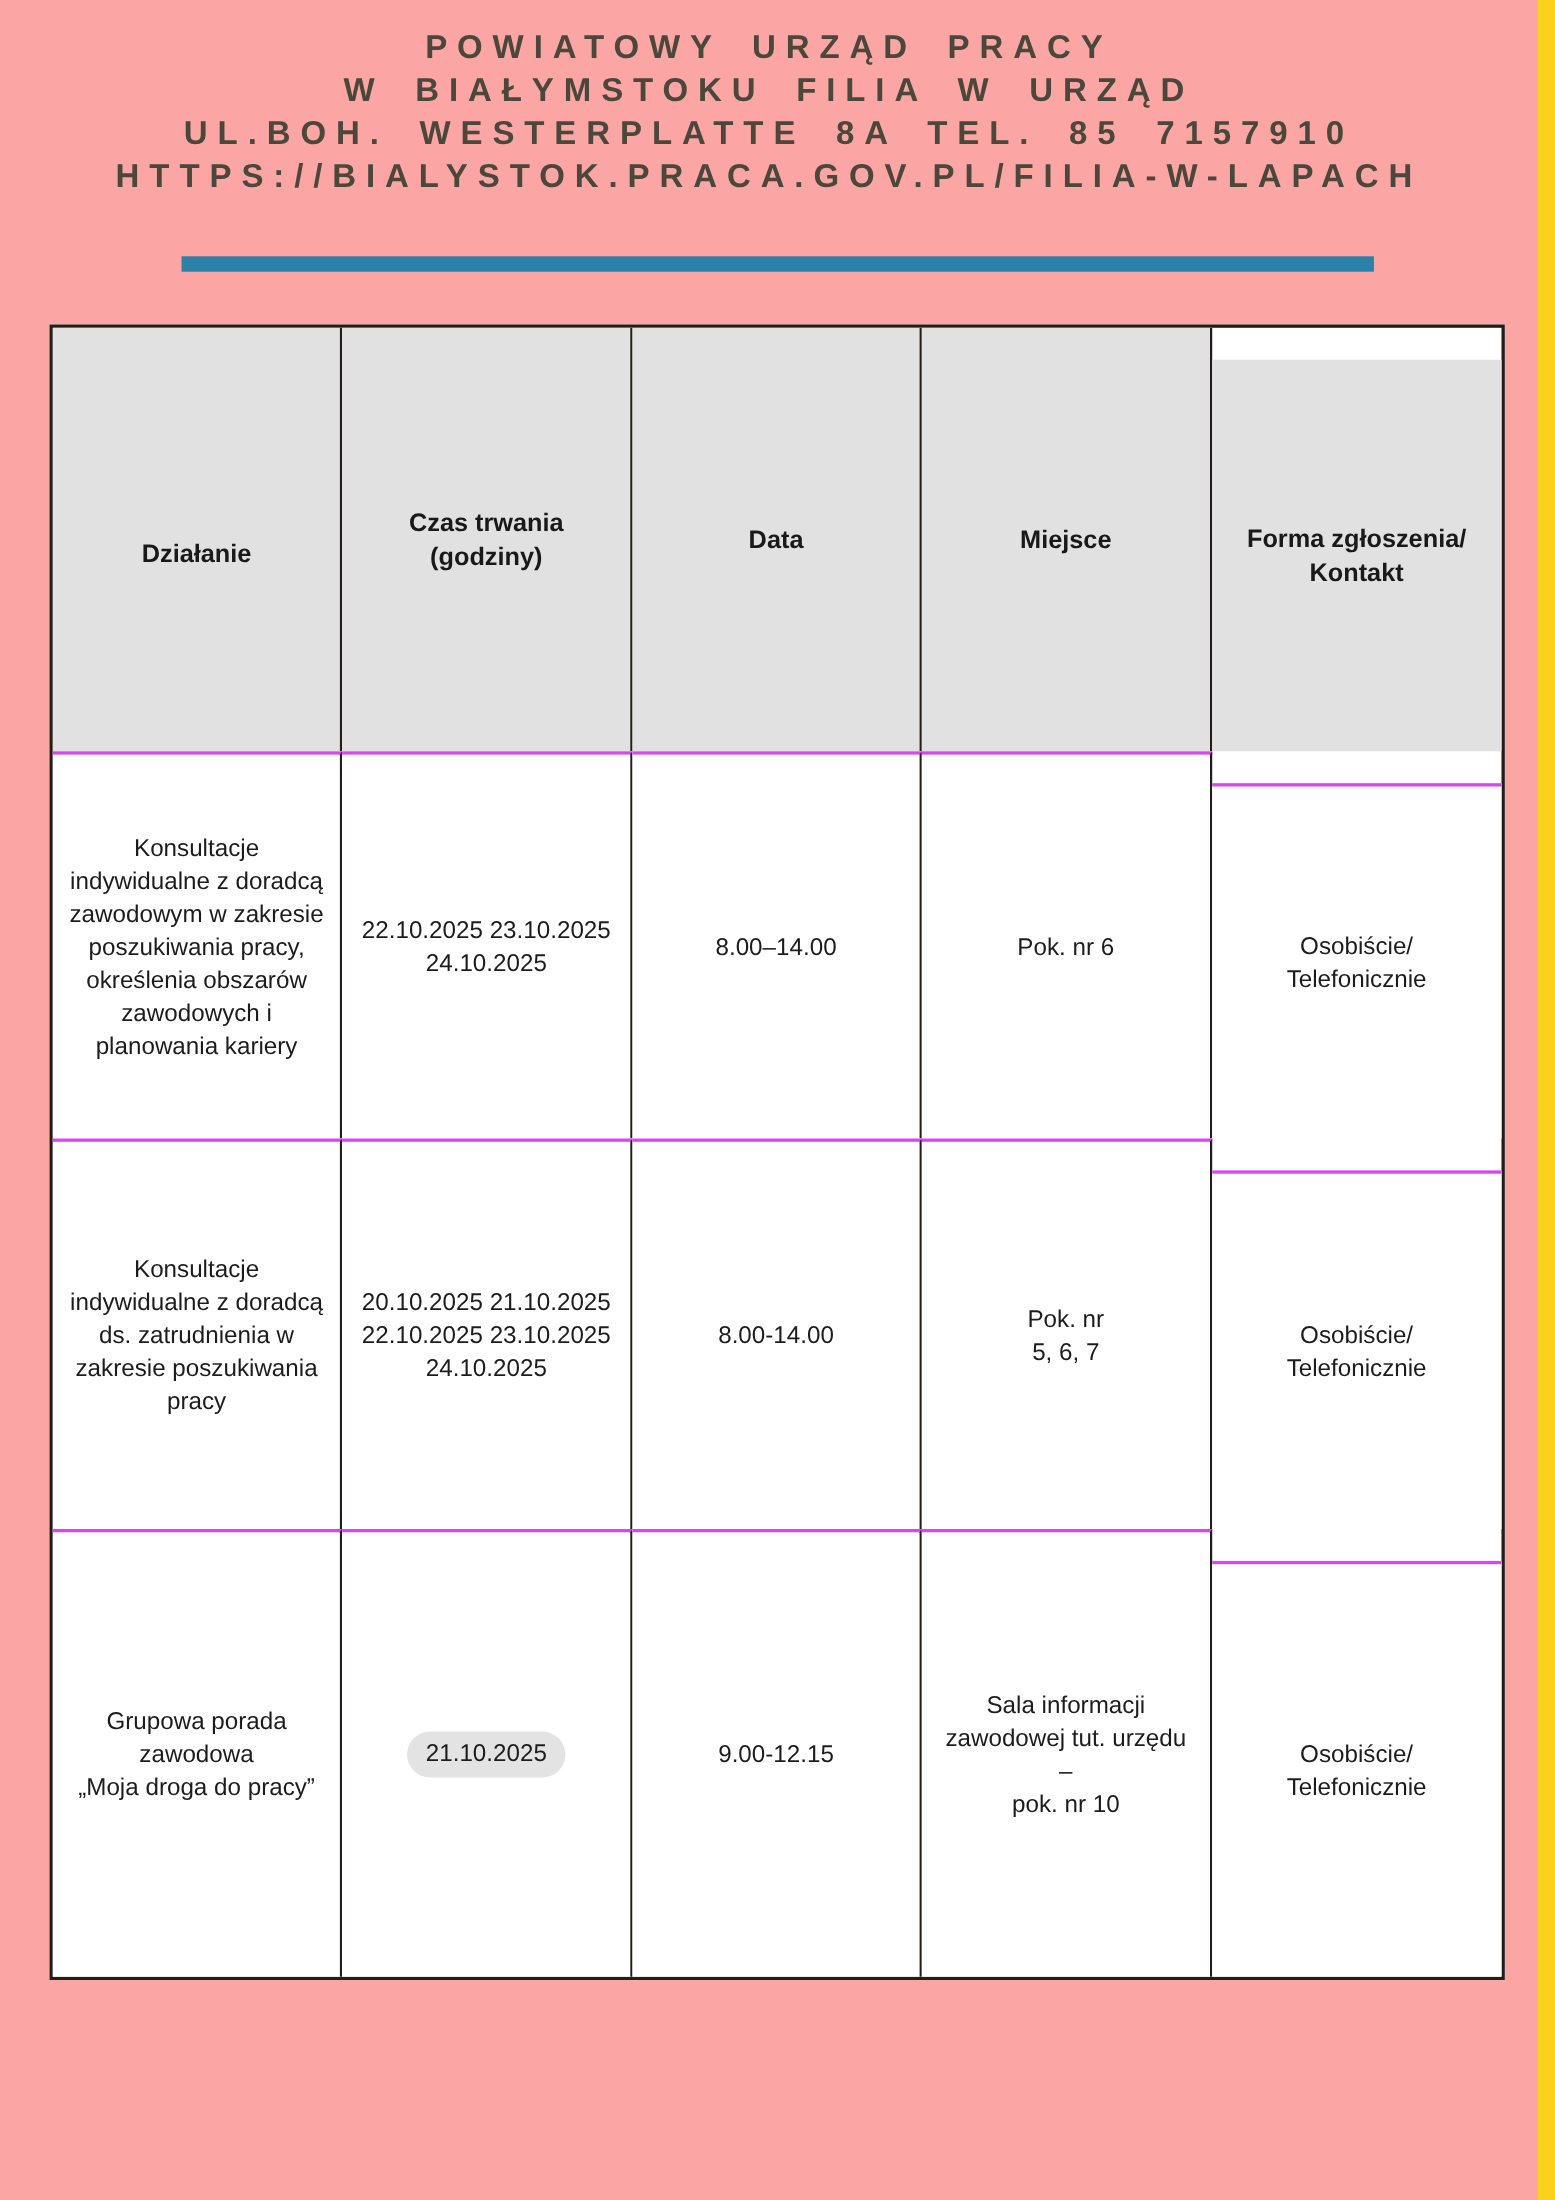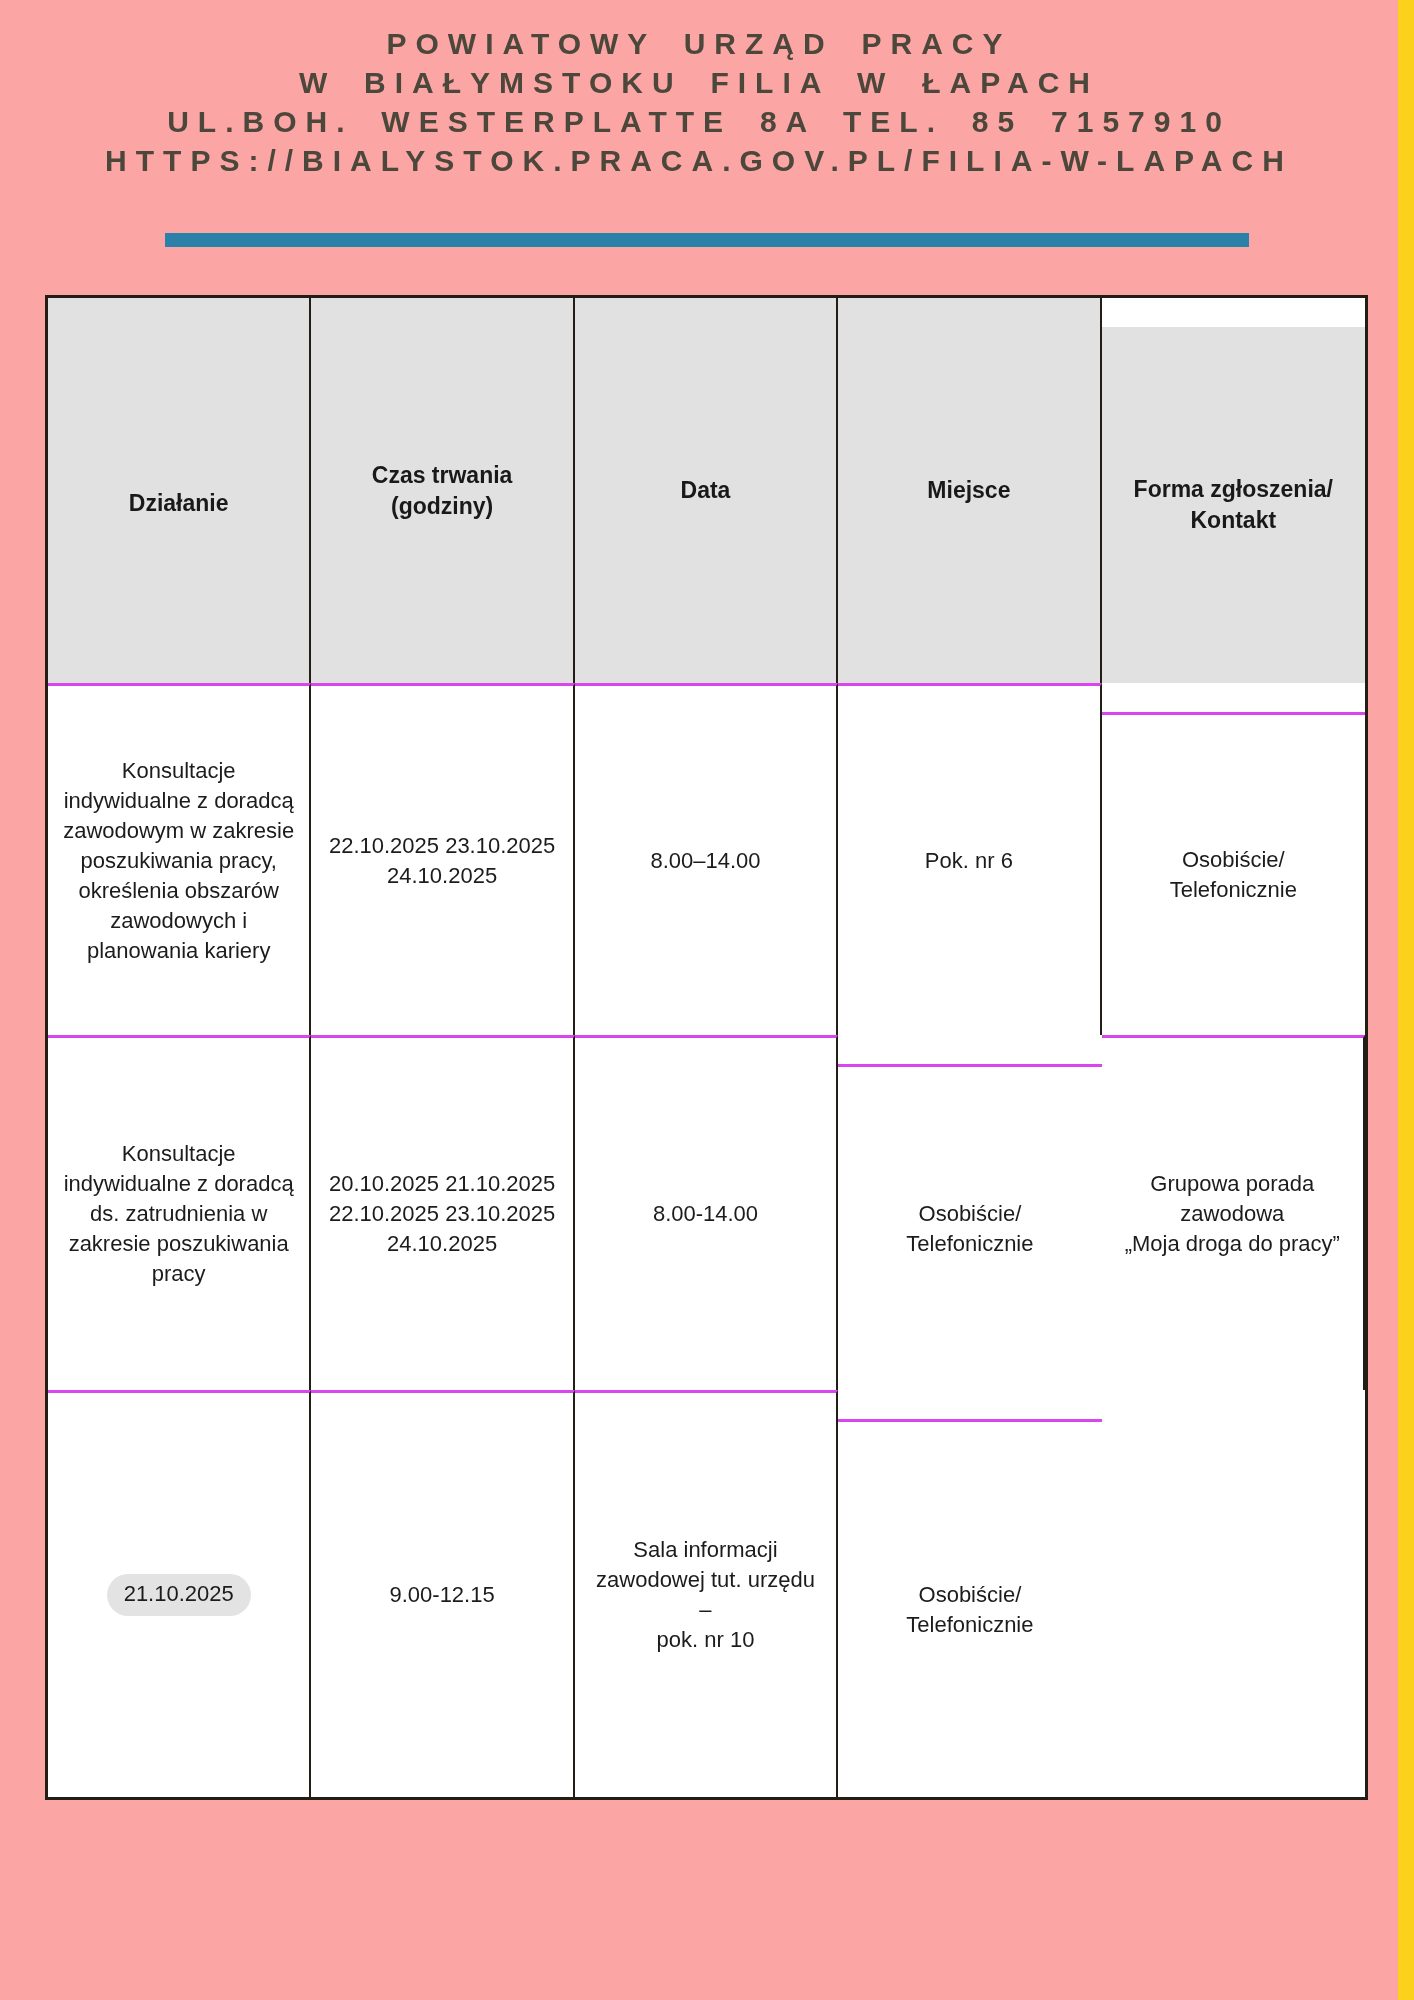--- a/index.html
+++ b/index.html
@@ -81,21 +81,21 @@
     padding: 5px 17px 7px;
   }
 </style>
 </head>
 <body>
 
 <div class="page">
 
   <header class="masthead">
     <div class="mast-line">POWIATOWY URZĄD PRACY</div>
-    <div class="mast-line">W BIAŁYMSTOKU FILIA W ŁAPACH</div>
+    <div class="mast-line">W BIAŁYMSTOKU FILIA W URZĄD</div>
     <div class="mast-line">UL.BOH. WESTERPLATTE 8A TEL. 85 7157910</div>
     <div class="mast-line">HTTPS://BIALYSTOK.PRACA.GOV.PL/FILIA-W-LAPACH</div>
   </header>
 
   <div class="divider"></div>
 
   <div class="schedule-table">
 
     <div class="cell head">
       <span class="nudge">Działanie</span>
@@ -123,20 +123,22 @@
 
     <div class="cell body-row">Konsultacje
 indywidualne z doradcą
 ds. zatrudnienia w
 zakresie poszukiwania
 pracy</div>
     <div class="cell body-row">20.10.2025 21.10.2025
 22.10.2025 23.10.2025
 24.10.2025</div>
     <div class="cell body-row">8.00-14.00</div>
+    <div class="cell body-row">Pok. nr
+5, 6, 7</div>
     <div class="cell body-row last-col">Osobiście/
 Telefonicznie</div>
 
     <div class="cell body-row">Grupowa porada
 zawodowa
 „Moja droga do pracy”</div>
     <div class="cell body-row">
       <span class="pill">21.10.2025</span>
     </div>
     <div class="cell body-row">9.00-12.15</div>

